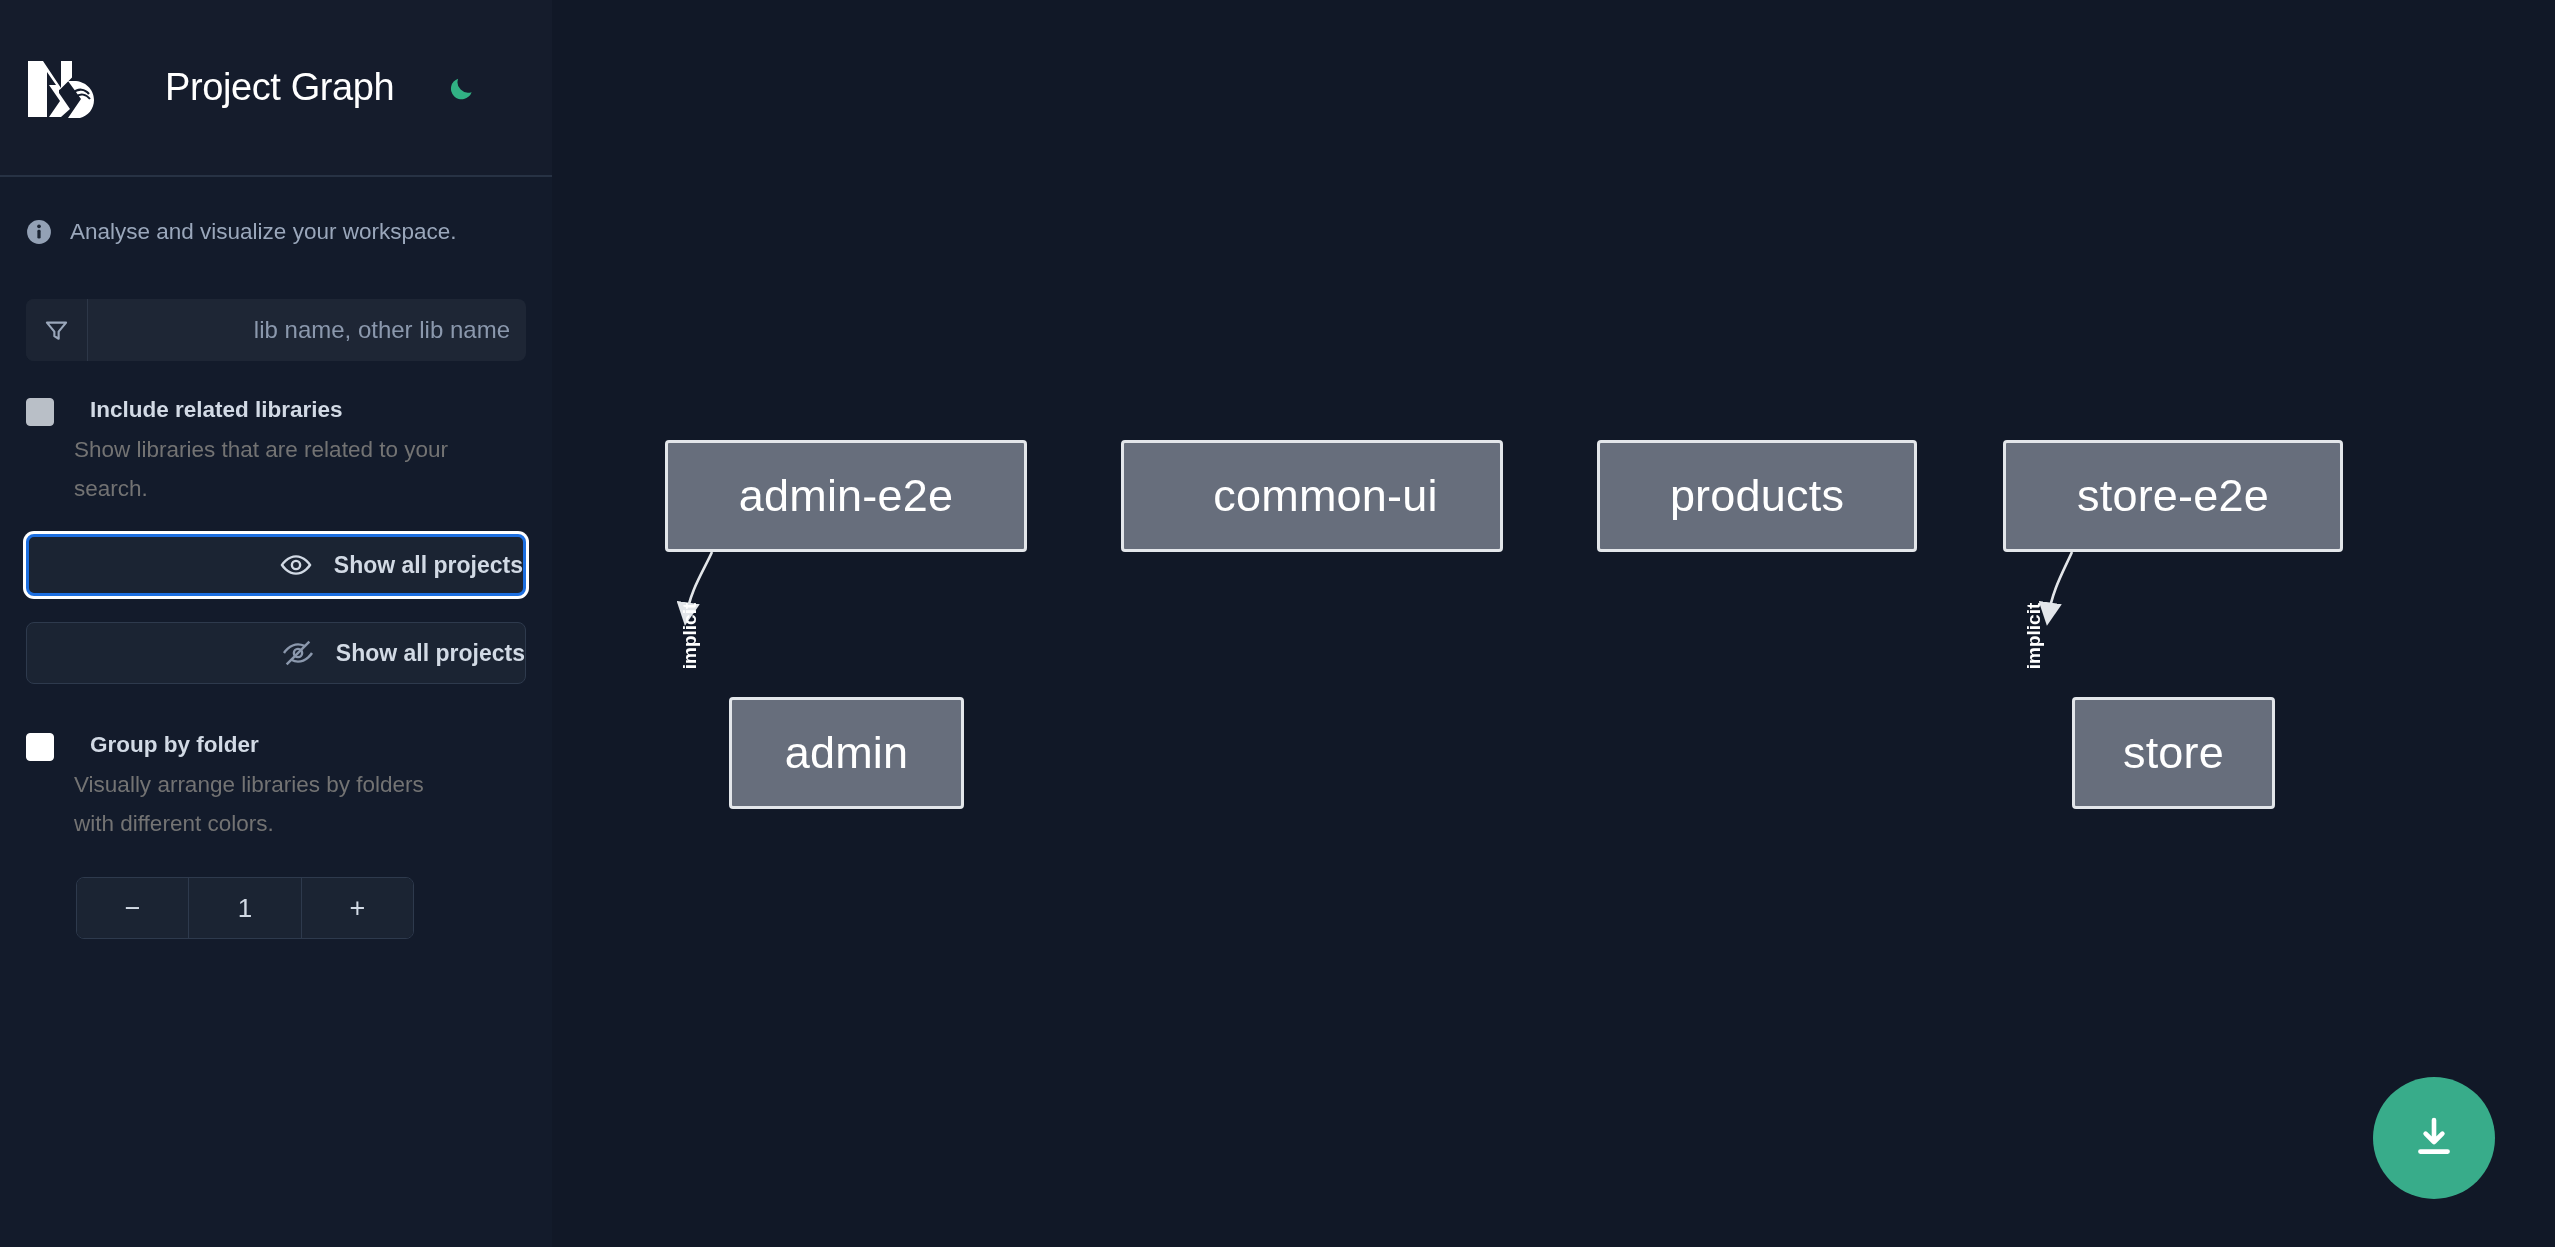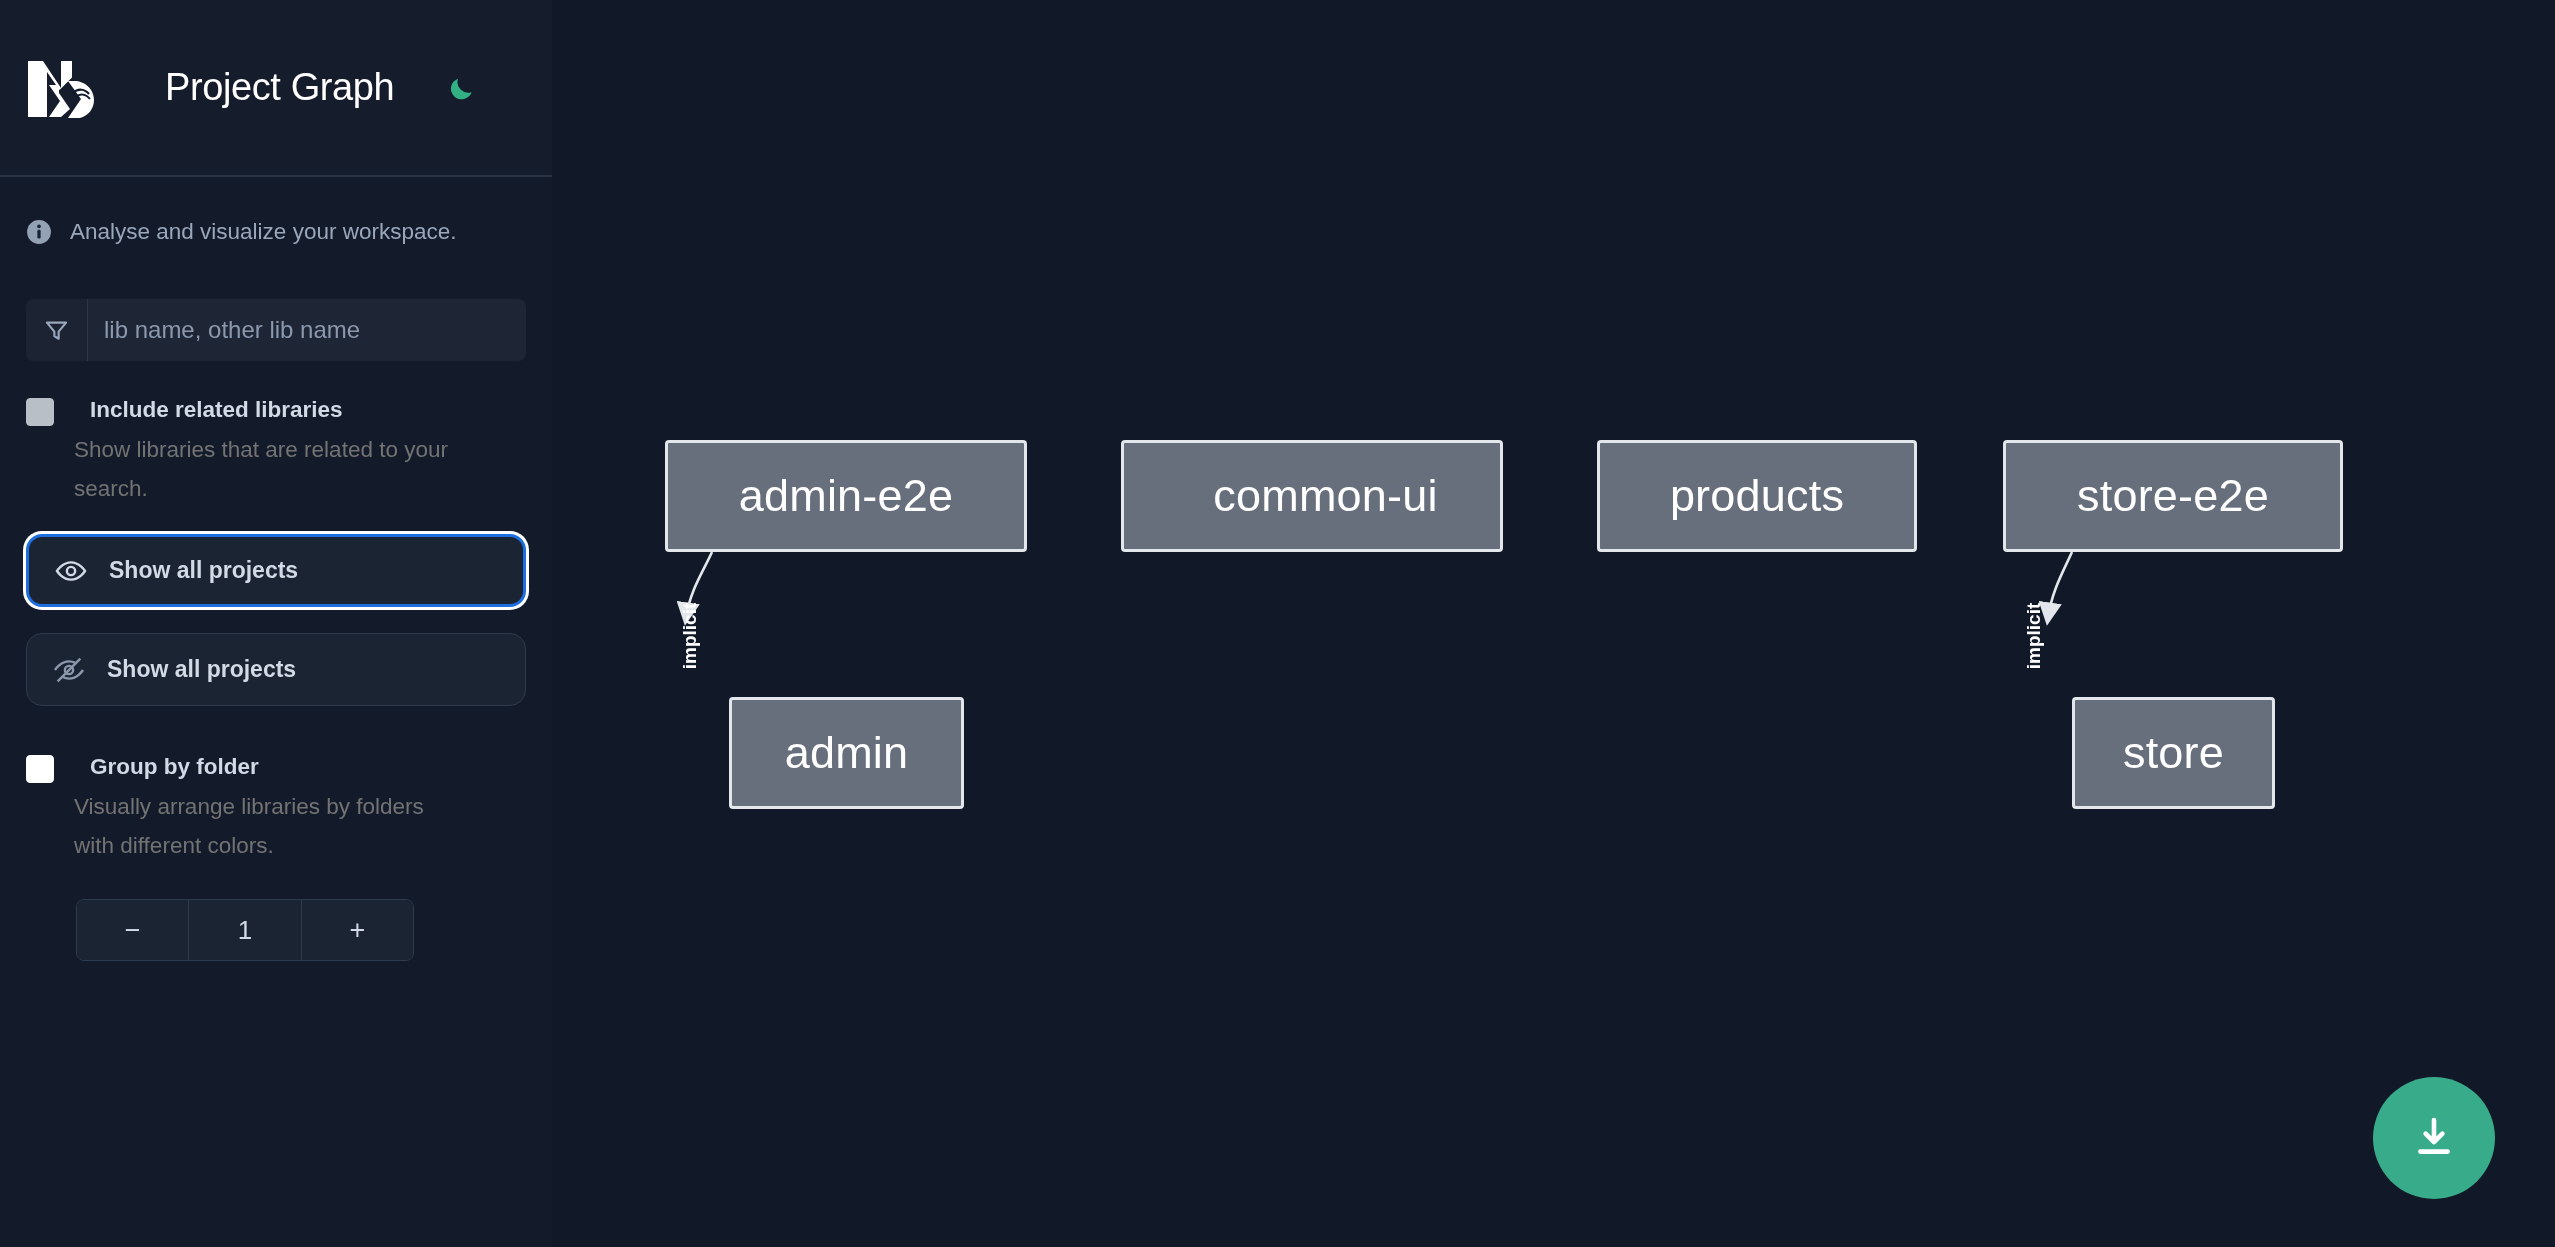--- a/index.html
+++ b/index.html
@@ -73,20 +73,21 @@
     background: #1c2433;
   }
   .filter-input {
     flex: 1;
     background: transparent;
     border: none; outline: none;
     color: #7dd3fc;
     font-family: "Liberation Sans", sans-serif;
     font-size: 24px;
     padding: 0 16px;
+    text-align: right;
   }
   .filter-input::placeholder { color: #8b98ad; }
 
   .opt-block { margin-top: 34px; }
   .opt-head { display: flex; align-items: flex-start; gap: 36px; }
   .cbx {
     width: 28px; height: 28px; flex: 0 0 28px;
     border-radius: 4px;
     margin-top: 3px;
     cursor: pointer;
@@ -114,33 +115,34 @@
     color: #737373;
     font-size: 22.5px;
     line-height: 39px;
     margin-top: 4px;
     padding-left: 48px;
     max-width: 440px;
   }
 
   .btn {
     margin-top: 26px;
-    height: 73px;
+    height: 62px;
     width: 100%;
     display: flex; align-items: center;
     gap: 22px;
     padding-left: 26px;
     background: #1b2433;
     border: 1.5px solid #2e3a4d;
-    border-radius: 16px;
+    border-radius: 8px;
     color: #d2dae5;
     font-size: 23px;
     font-weight: bold;
     font-family: "Liberation Sans", sans-serif;
     cursor: pointer;
+    justify-content: flex-end;
   }
   .btn.focused {
     border: 3px solid #1d6fe0;
     box-shadow: 0 0 0 3px #ffffff;
   }
   .btn .bico { width: 32px; height: 32px; flex: 0 0 32px; display:block; }
 
   .stepper {
     margin: 34px 0 0 50px;
     height: 62px;

